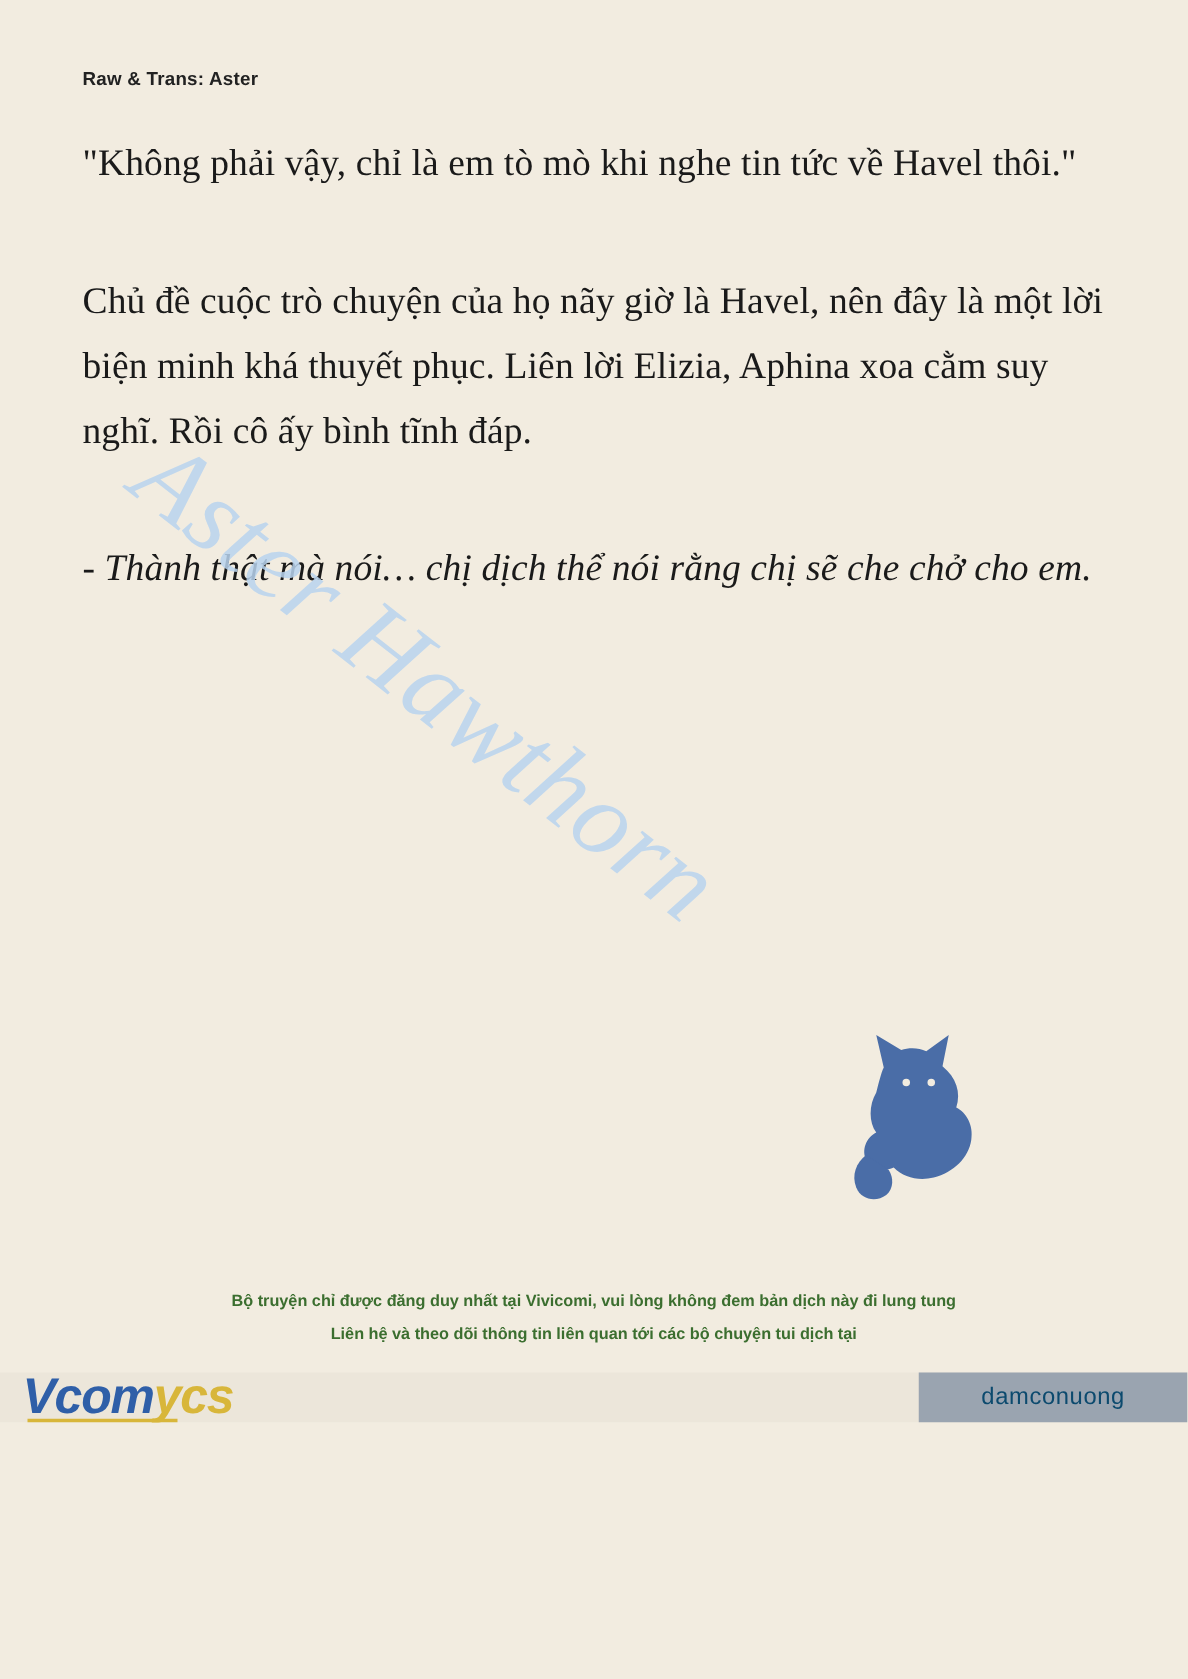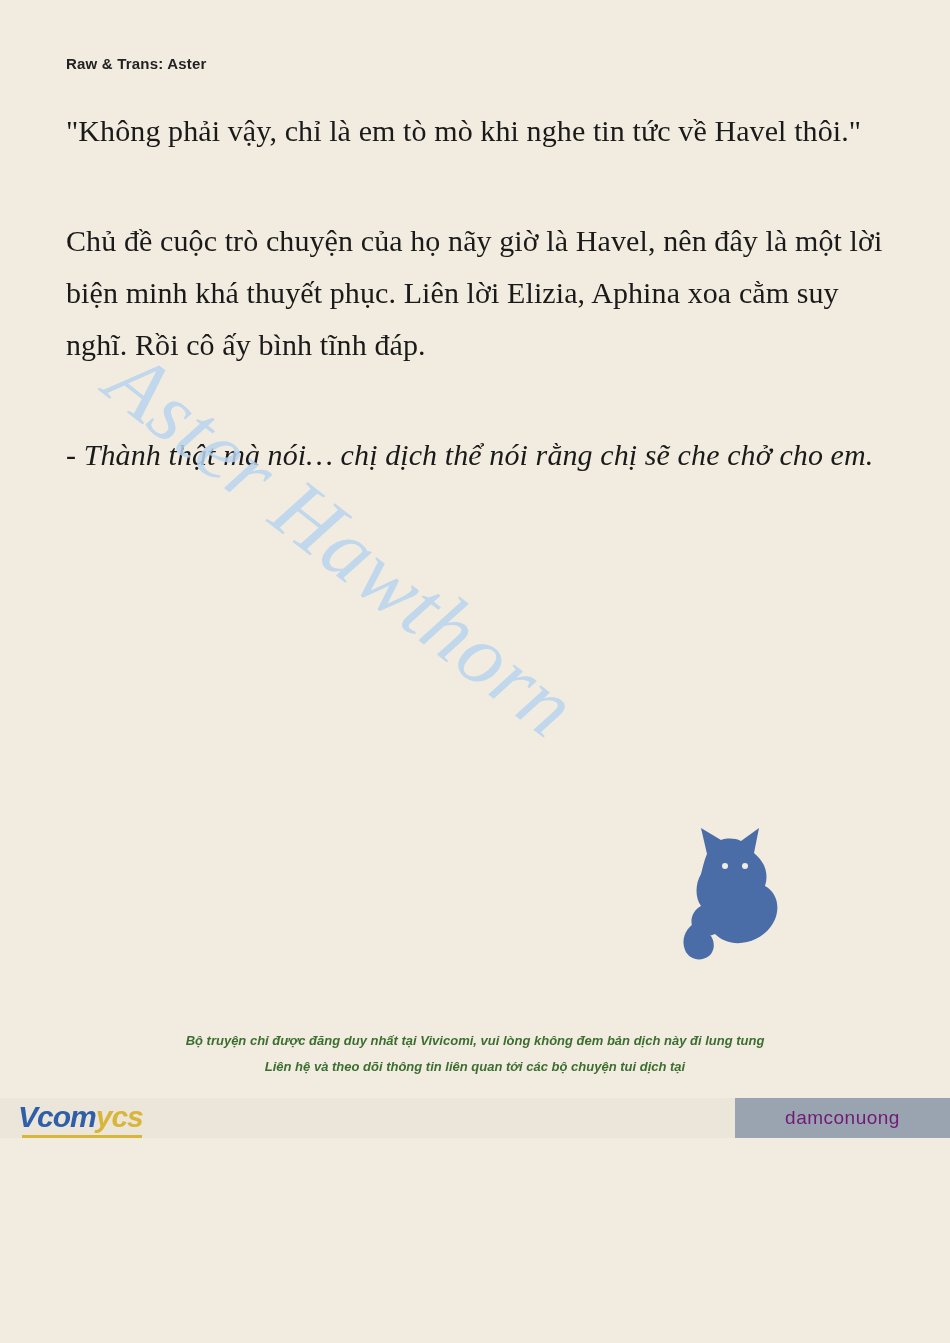--- a/index.html
+++ b/index.html
@@ -73,41 +73,40 @@
   }
   .footer-notes {
     position: absolute;
     left: 0;
     right: 0;
     bottom: 58px;
     text-align: center;
     font-family: "Liberation Sans", sans-serif;
     font-size: 13px;
     font-weight: bold;
-    font-style: italic;
     color: #3b6e2f;
     line-height: 26px;
   }
   .footer-notes div {
     display: block;
   }
   .bottom-bar {
     position: absolute;
     left: 0;
     bottom: 0;
     width: 950px;
     height: 40px;
     background: #ece6da;
   }
   .brand {
     position: absolute;
     left: 18px;
     bottom: 4px;
     font-family: "Liberation Sans", sans-serif;
-    font-size: 30px;
+    font-size: 40px;
     font-weight: bold;
     font-style: italic;
     color: #2f5fa8;
     letter-spacing: -1px;
     line-height: 34px;
   }
   .brand .v {
     color: #2f5fa8;
   }
   .brand .y {
@@ -121,21 +120,21 @@
     height: 3px;
     background: #d8b63a;
   }
   .tag-right {
     position: absolute;
     right: 0;
     bottom: 0;
     width: 215px;
     height: 40px;
     background: #9aa4b0;
-    color: #701a75;
+    color: #0c4a6e;
     font-family: "Liberation Sans", sans-serif;
     font-size: 19px;
     display: flex;
     align-items: center;
     justify-content: center;
     letter-spacing: 0.5px;
   }
 </style>
 </head>
 <body>

